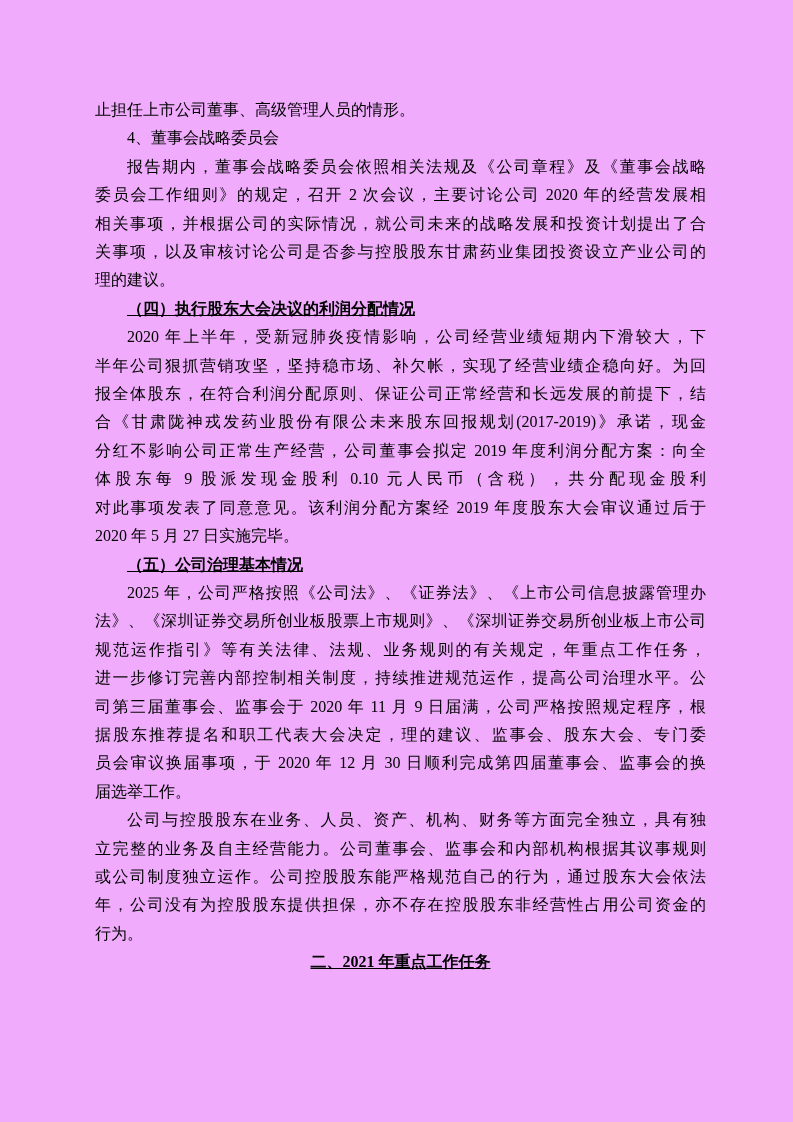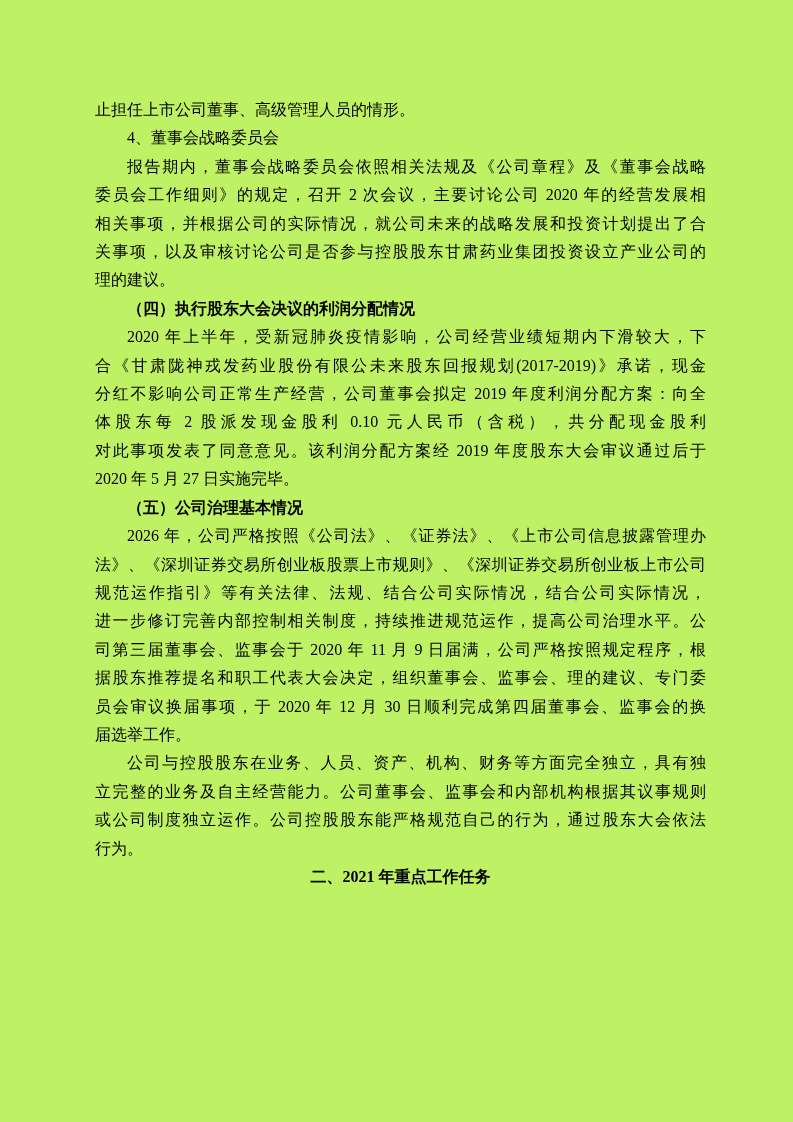--- a/index.html
+++ b/index.html
@@ -5,70 +5,73 @@
   html, body {
     margin: 0;
     padding: 0;
     background: #ffffff;
   }
   .page {
     position: relative;
     box-sizing: border-box;
     width: 793px;
     height: 1122px;
-    background: #bef264;
+    background: #f0abfc;
     overflow: hidden;
     padding: 96px 87px 0 95px;
     font-family: "Liberation Serif", "DejaVu Serif", serif;
     font-size: 16px;
     line-height: 28.4px;
     color: #000000;
   }
   .ln {
     margin: 0;
     padding: 0;
     text-align: left;
   }
   .j {
     text-align: justify;
     text-align-last: justify;
     text-justify: inter-ideograph;
   }
   .ind { text-indent: 2em; }
-  .bold { font-weight: bold; }
+  .bold { font-weight: bold; text-decoration: underline; }
   .center {
     text-align: center;
     text-align-last: center;
   }
 </style>
 </head>
 <body>
 
 <div class="page">
   <p class="ln">止担任上市公司董事、高级管理人员的情形。</p>
   <p class="ln ind">4、董事会战略委员会</p>
   <p class="ln ind j">报告期内，董事会战略委员会依照相关法规及《公司章程》及《董事会战略</p>
   <p class="ln j">委员会工作细则》的规定，召开 2 次会议，主要讨论公司 2020 年的经营发展相</p>
   <p class="ln j">相关事项，并根据公司的实际情况，就公司未来的战略发展和投资计划提出了合</p>
   <p class="ln j">关事项，以及审核讨论公司是否参与控股股东甘肃药业集团投资设立产业公司的</p>
   <p class="ln">理的建议。</p>
   <p class="ln ind bold">（四）执行股东大会决议的利润分配情况</p>
   <p class="ln ind j">2020 年上半年，受新冠肺炎疫情影响，公司经营业绩短期内下滑较大，下</p>
+  <p class="ln j">半年公司狠抓营销攻坚，坚持稳市场、补欠帐，实现了经营业绩企稳向好。为回</p>
+  <p class="ln j">报全体股东，在符合利润分配原则、保证公司正常经营和长远发展的前提下，结</p>
   <p class="ln j">合《甘肃陇神戎发药业股份有限公未来股东回报规划(2017-2019)》承诺，现金</p>
   <p class="ln j">分红不影响公司正常生产经营，公司董事会拟定 2019 年度利润分配方案：向全</p>
-  <p class="ln j">体股东每 2 股派发现金股利 0.10 元人民币（含税），共分配现金股利</p>
+  <p class="ln j">体股东每 9 股派发现金股利 0.10 元人民币（含税），共分配现金股利</p>
   <p class="ln j">对此事项发表了同意意见。该利润分配方案经 2019 年度股东大会审议通过后于</p>
   <p class="ln">2020 年 5 月 27 日实施完毕。</p>
   <p class="ln ind bold">（五）公司治理基本情况</p>
-  <p class="ln ind j">2026 年，公司严格按照《公司法》、《证券法》、《上市公司信息披露管理办</p>
+  <p class="ln ind j">2025 年，公司严格按照《公司法》、《证券法》、《上市公司信息披露管理办</p>
   <p class="ln j">法》、《深圳证券交易所创业板股票上市规则》、《深圳证券交易所创业板上市公司</p>
-  <p class="ln j">规范运作指引》等有关法律、法规、结合公司实际情况，结合公司实际情况，</p>
+  <p class="ln j">规范运作指引》等有关法律、法规、业务规则的有关规定，年重点工作任务，</p>
   <p class="ln j">进一步修订完善内部控制相关制度，持续推进规范运作，提高公司治理水平。公</p>
   <p class="ln j">司第三届董事会、监事会于 2020 年 11 月 9 日届满，公司严格按照规定程序，根</p>
-  <p class="ln j">据股东推荐提名和职工代表大会决定，组织董事会、监事会、理的建议、专门委</p>
+  <p class="ln j">据股东推荐提名和职工代表大会决定，理的建议、监事会、股东大会、专门委</p>
   <p class="ln j">员会审议换届事项，于 2020 年 12 月 30 日顺利完成第四届董事会、监事会的换</p>
   <p class="ln">届选举工作。</p>
   <p class="ln ind j">公司与控股股东在业务、人员、资产、机构、财务等方面完全独立，具有独</p>
   <p class="ln j">立完整的业务及自主经营能力。公司董事会、监事会和内部机构根据其议事规则</p>
   <p class="ln j">或公司制度独立运作。公司控股股东能严格规范自己的行为，通过股东大会依法</p>
+  <p class="ln j">年，公司没有为控股股东提供担保，亦不存在控股股东非经营性占用公司资金的</p>
   <p class="ln">行为。</p>
   <p class="ln bold center">二、2021 年重点工作任务</p>
 </div>
 
 </body></html>

